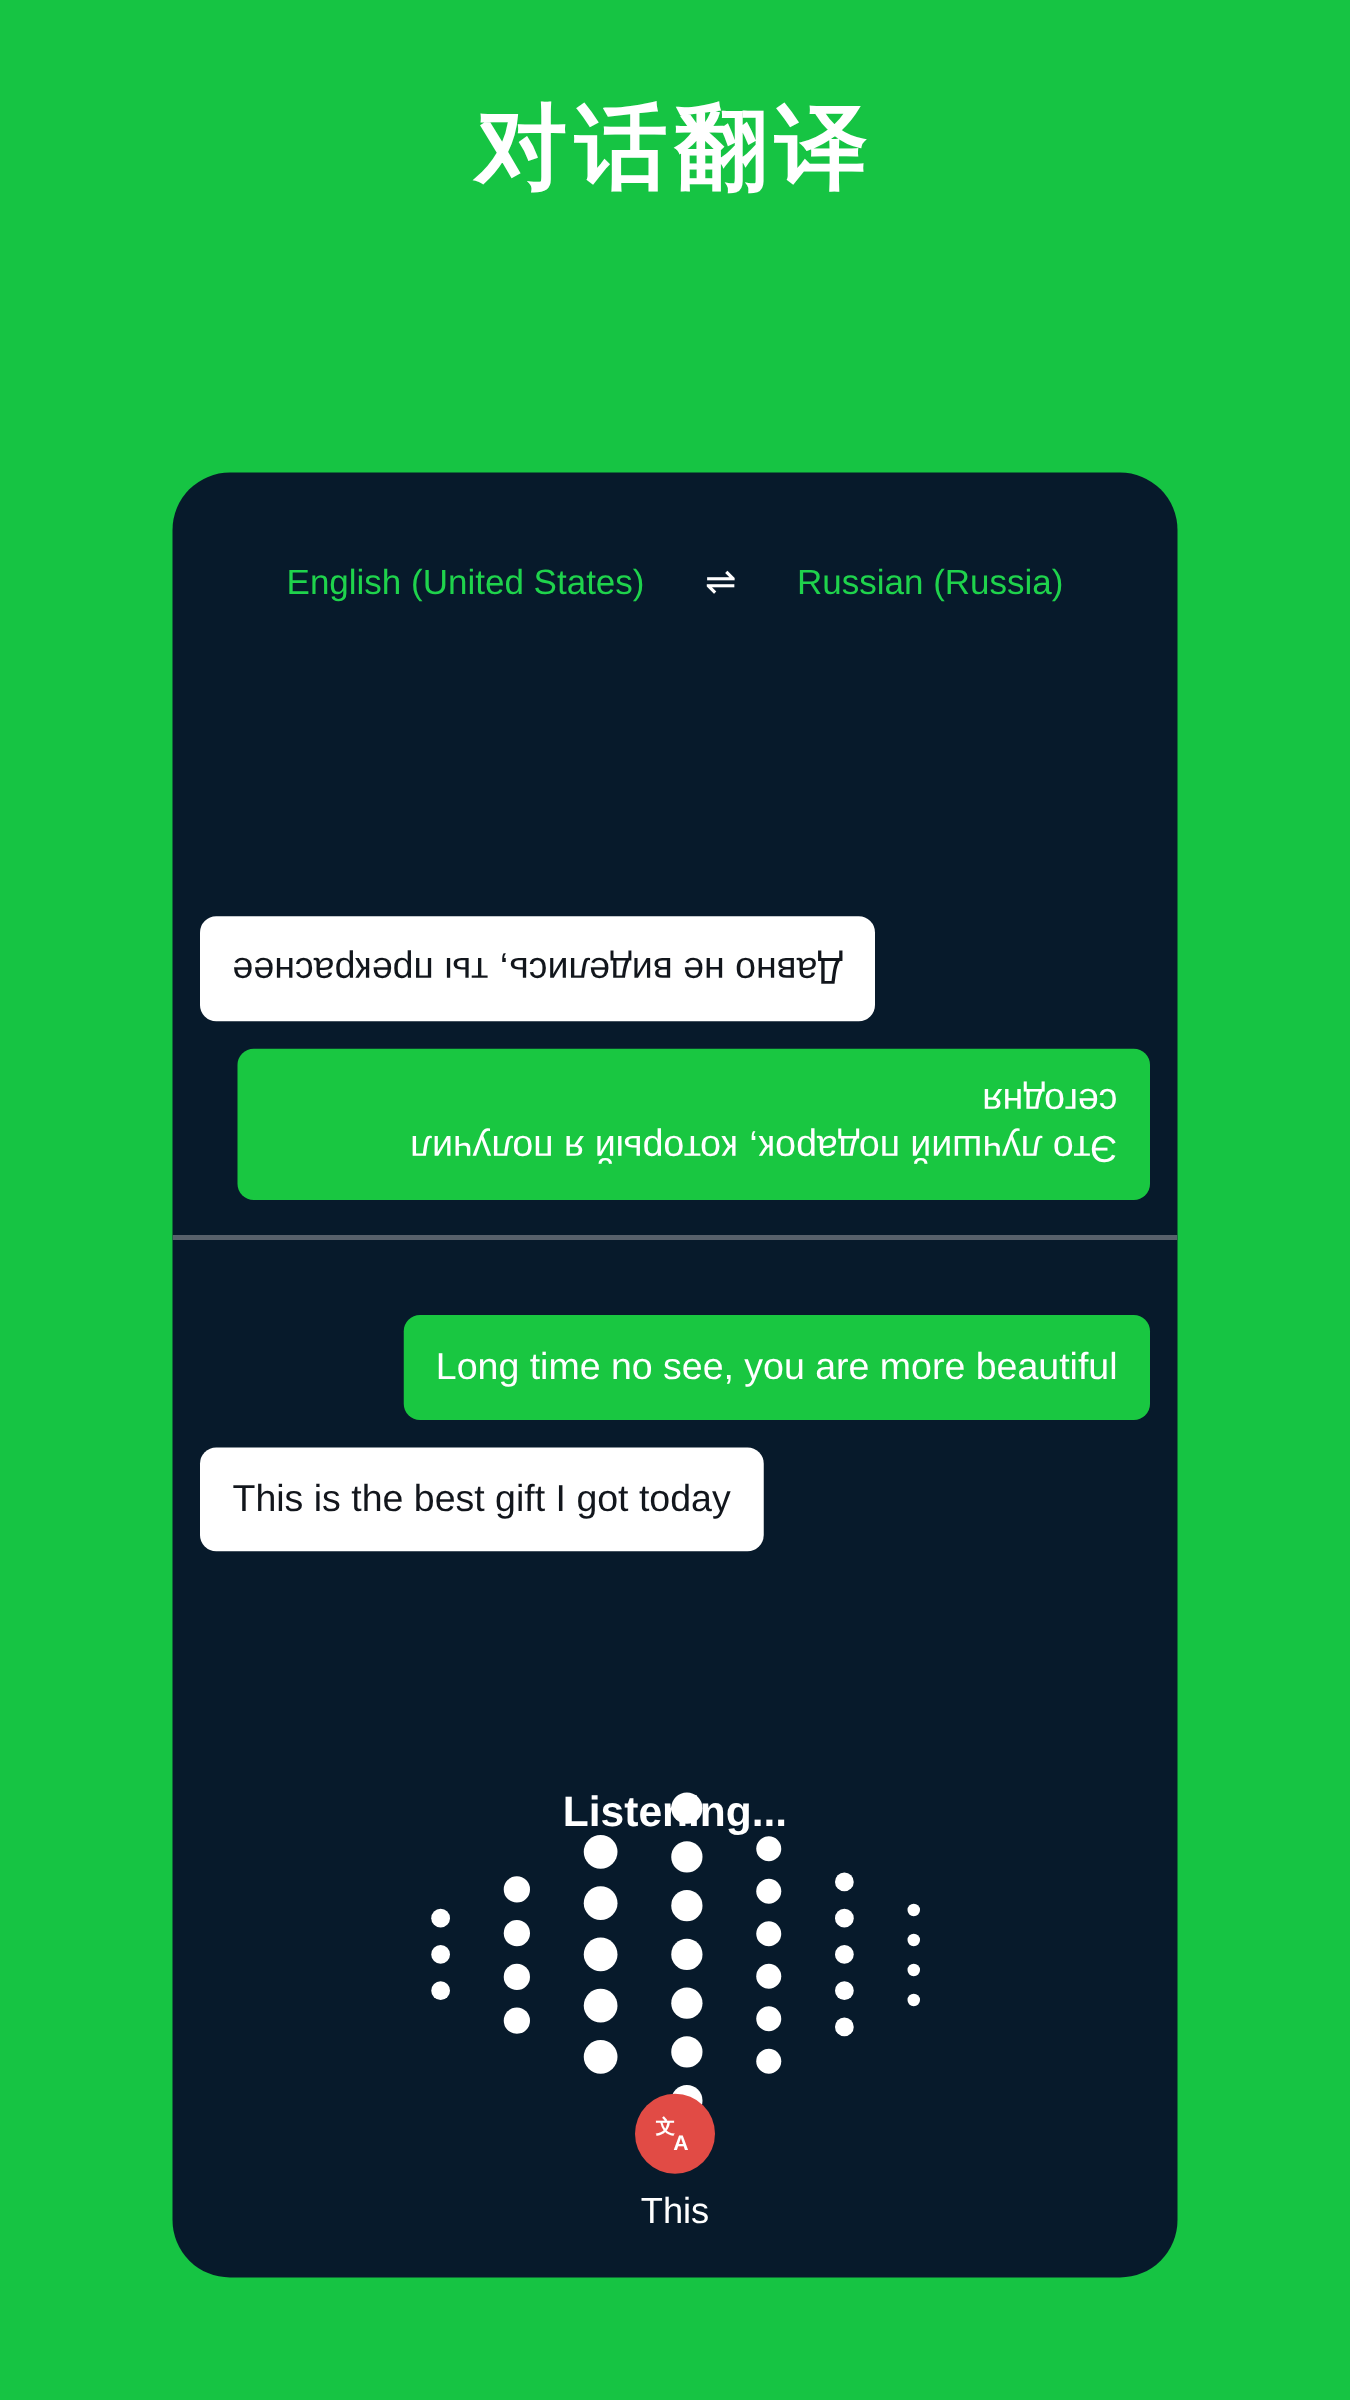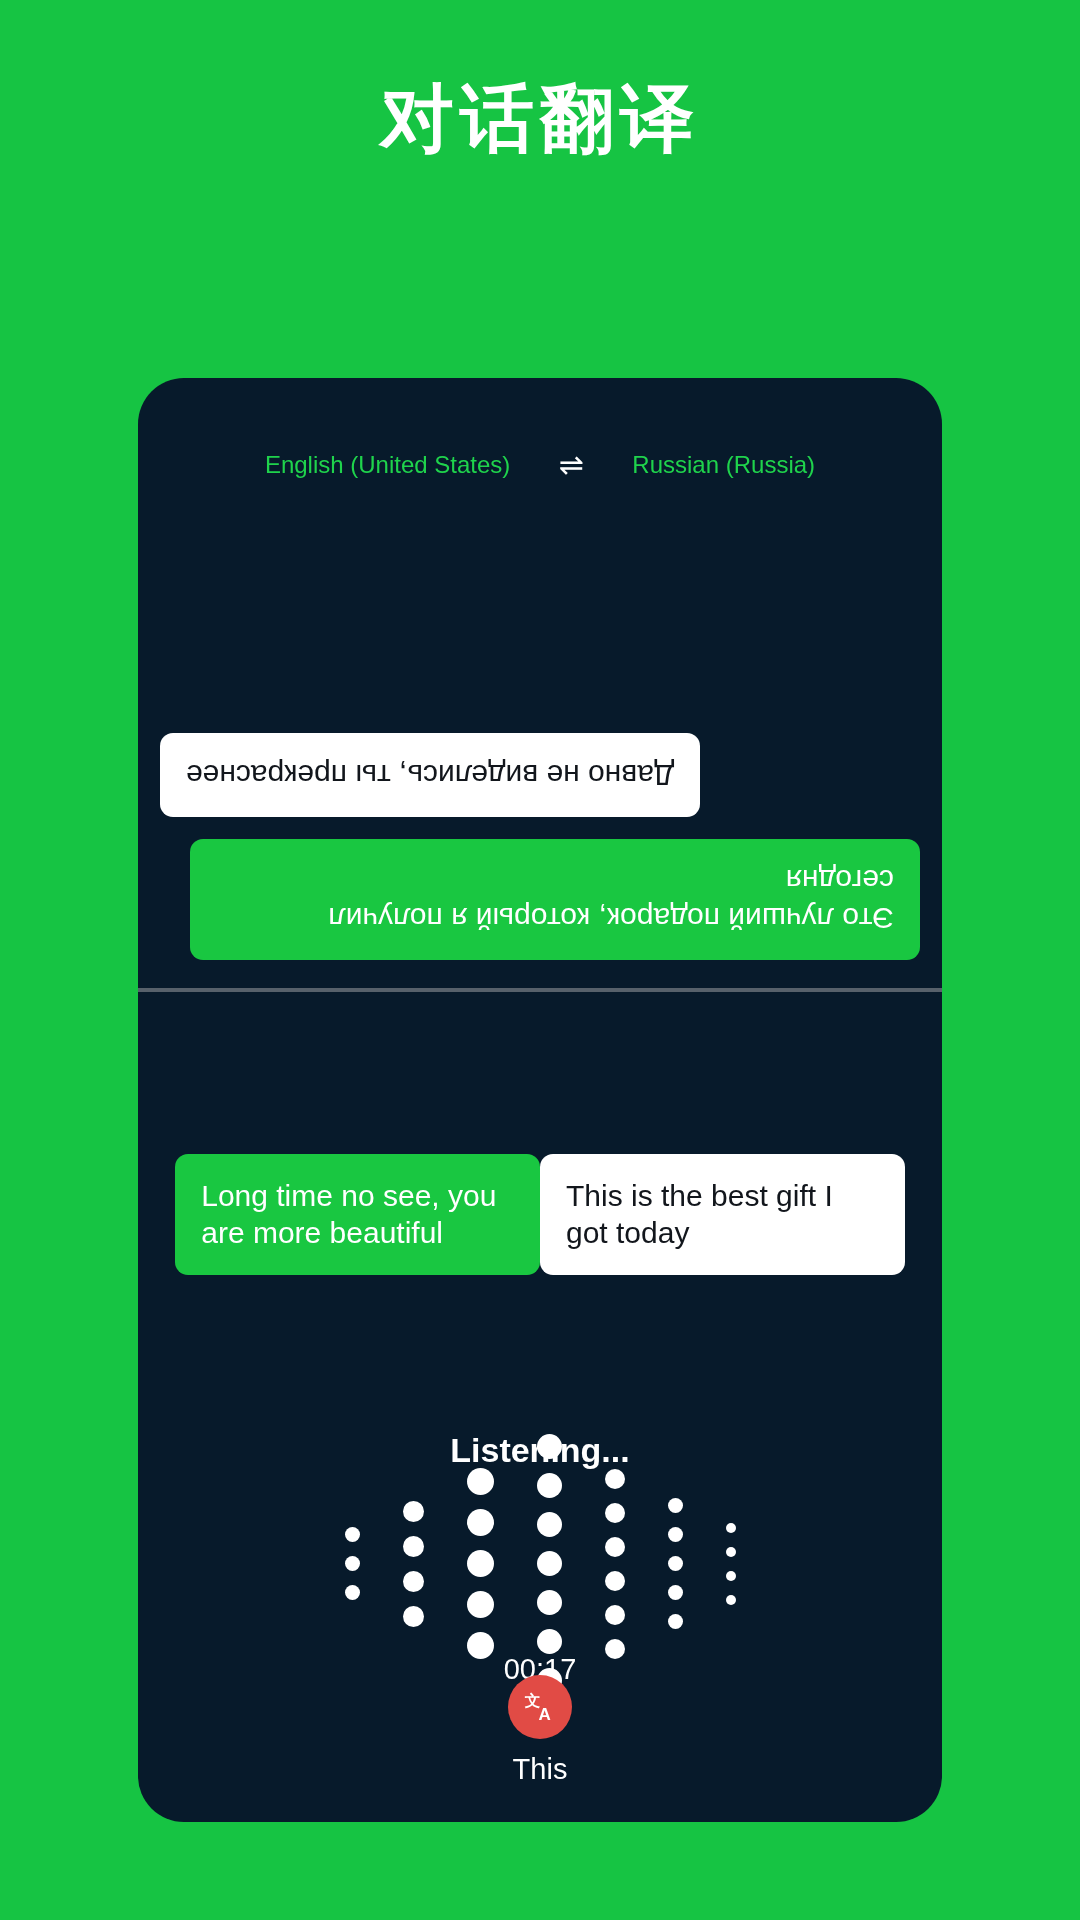--- a/index.html
+++ b/index.html
@@ -49,21 +49,21 @@
     top: 72px;
     left: 0;
     width: 100%;
     display: flex;
     align-items: center;
     justify-content: center;
     gap: 40px;
   }
   .lang-label {
     color: #1FD34C;
-    font-size: 24px;
+    font-size: 28px;
     font-weight: 500;
     white-space: nowrap;
   }
   .swap-icon {
     color: #ffffff;
     font-size: 30px;
     line-height: 1;
     width: 42px;
     text-align: center;
     display: inline-block;
@@ -82,27 +82,26 @@
   .pane-remote {
     top: 130px;
     height: 478px;
     transform: rotate(180deg);
     display: flex;
     flex-direction: column;
     justify-content: flex-start;
     padding-top: 26px;
   }
   .pane-local {
-    top: 624px;
+    top: 648px;
     height: 420px;
     display: flex;
-    flex-direction: row;
+    flex-direction: column;
     justify-content: flex-start;
     padding-top: 26px;
-    align-items: center;
   }
 
   .divider {
     position: absolute;
     left: 0;
     top: 610px;
     width: 100%;
     height: 4px;
     background: #57616B;
   }
@@ -291,21 +290,20 @@
         <div class="wave-dot" style="width: 15px; height: 15px;"></div>
       </div>
       <div class="wave-col" style="gap: 14px;">
         <div class="wave-dot" style="width: 10px; height: 10px;"></div>
         <div class="wave-dot" style="width: 10px; height: 10px;"></div>
         <div class="wave-dot" style="width: 10px; height: 10px;"></div>
         <div class="wave-dot" style="width: 10px; height: 10px;"></div>
       </div>
     </div>
 
-  <div class="timer">00:17</div>
 
   <div class="action-bar" id="action-bar">
       <div class="action">
         <div class="action-circle danger">
           <svg viewBox="0 0 24 24" width="34" height="34">
             <text x="1.2" y="11.5" font-size="11" font-weight="bold" fill="#ffffff" font-family="&quot;DejaVu Sans&quot;, sans-serif">文</text>
             <text x="11" y="21" font-size="12" font-weight="bold" fill="#ffffff" font-family="&quot;Liberation Sans&quot;, sans-serif">A</text>
           </svg>
         </div>
         <div class="action-label">This</div>

